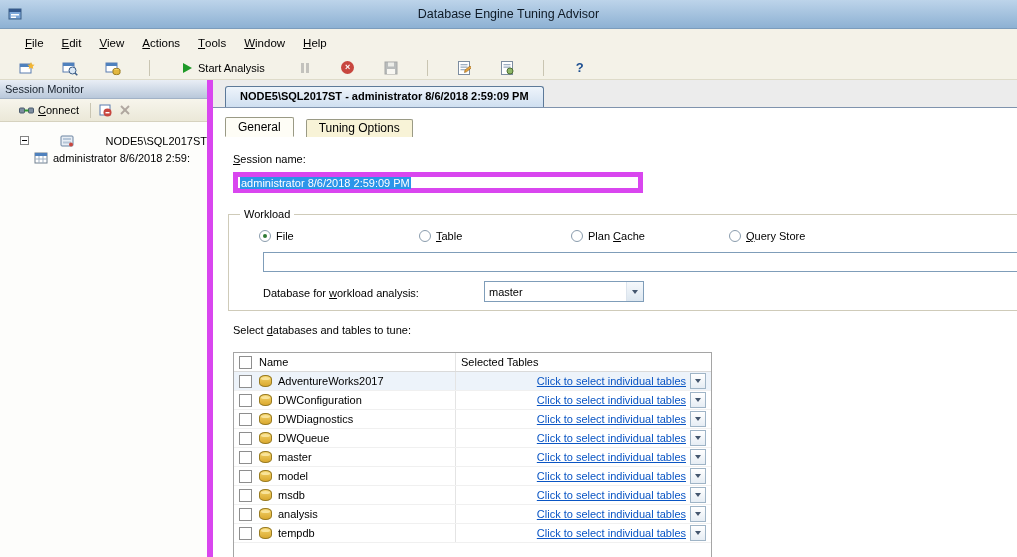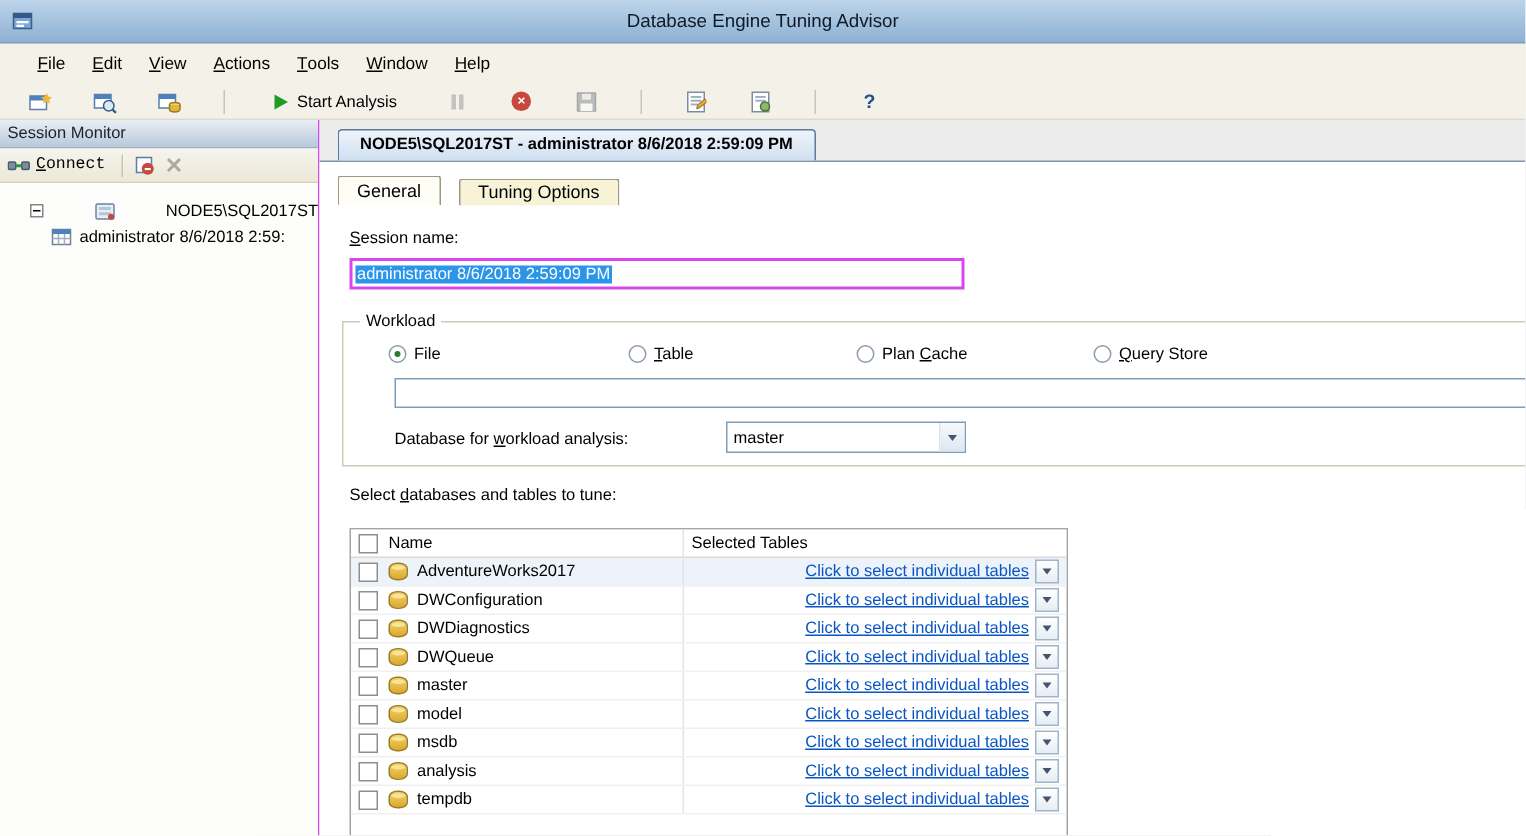--- a/index.html
+++ b/index.html
@@ -25,23 +25,23 @@
   .play-glyph { width:0; height:0; border-top:5px solid transparent; border-bottom:5px solid transparent; border-left:9px solid #1f9a28; }
   .pause-glyph { display:flex; gap:2px; }
   .pause-glyph i { display:block; width:3px; height:10px; background:#8a8a8a; }
   .stop-glyph { width:13px; height:13px; border-radius:50%; background:#c8473f; color:#fff; font-size:9px; line-height:13px; text-align:center; font-weight:bold; }
   .help-glyph { color:#1d4f91; font-weight:bold; font-size:13px; }
 
   
   .appbody { flex:1; display:flex; min-height:0; }
 
   
-  .sidebar { width:213px; flex:0 0 213px; border-right:1px solid #d946ef; display:flex; flex-direction:column; background:#fdfdfb; }
+  .sidebar { width:213px; flex:0 0 213px; border-right:6px solid #d946ef; display:flex; flex-direction:column; background:#fdfdfb; }
   .sb-header { height:19px; flex:0 0 19px; background:linear-gradient(#e9eef5,#b9c8da); border-bottom:1px solid #a2b2c6; display:flex; align-items:center; padding-left:5px; color:#18222e; }
-  .sb-toolbar { height:23px; flex:0 0 23px; background:linear-gradient(#f7f5ec,#ebe8d8); border-bottom:1px solid #d6d2bf; display:flex; align-items:center; padding-left:0;font-family:Liberation Mono, monospace; }
+  .sb-toolbar { height:23px; flex:0 0 23px; background:linear-gradient(#f7f5ec,#ebe8d8); border-bottom:1px solid #d6d2bf; display:flex; align-items:center; padding-left:14px; }
   .connect-btn { display:flex; align-items:center; gap:4px; padding:1px 6px 1px 4px; border:1px solid transparent; height:19px; }
   .sb-sep { width:1px; height:15px; background:#c9c5b2; margin:0 4px; }
   .sb-iconbtn { width:20px; height:19px; display:flex; align-items:center; justify-content:center; }
   .sb-iconbtn.disabled { opacity:.4; filter:grayscale(80%); }
   .tree { flex:1; background:#fdfdfb; padding-top:10px; overflow:hidden; }
   .tree-row { display:flex; align-items:center; height:17px; white-space:nowrap; overflow:hidden; }
   .tree-root { padding-left:20px; gap:5px;justify-content:space-between; }
   .tree-child { padding-left:34px; gap:5px; }
   .expander { width:9px; height:9px; flex:0 0 9px; border:1px solid #848484; background:#fff; position:relative; }
   .expander::after { content:""; position:absolute; left:1px; right:1px; top:3px; height:1px; background:#000; }
@@ -52,21 +52,21 @@
   .doc-tab { height:21px; line-height:19px; padding:0 14px; background:linear-gradient(#eef4fb,#cfdff0); border:1px solid #5c7999; border-bottom:none; border-radius:3px 3px 0 0; font-weight:bold; font-size:11px; white-space:nowrap; }
   .doc-panel { flex:1; background:#fff; overflow:hidden; position:relative; }
 
   .tabs { margin:9px 0 0 12px; display:flex; align-items:flex-end; height:20px; }
   .tab { padding:0 12px; border:1px solid #9a9a85; border-radius:2px 2px 0 0; font-size:12px; cursor:default; }
   .tab.active { background:#fefdf6; height:20px; line-height:19px; border-bottom-color:#fefdf6; position:relative; z-index:1; }
   .tab.inactive { background:#f8f3d7; height:18px; line-height:17px; margin-left:12px; border-bottom:none; }
 
   .lbl { font-size:11px; }
   .session-label { margin:16px 0 0 20px; }
-  .session-input { margin:7px 0 0 20px; width:410px; height:21px; border:2px solid #d946ef; background:#fff; display:flex; align-items:center; padding-left:2px; }
+  .session-input { margin:7px 0 0 20px; width:410px; height:21px; border:5px solid #d946ef; background:#fff; display:flex; align-items:center; padding-left:2px; }
   .selection { background:#2b95e9; color:#fff; padding:0 1px; }
 
   .group { position:relative; margin:21px 0 0 15px; width:812px; height:97px; border:1px solid #cfcbb9; }
   .group-label { position:absolute; top:-7px; left:11px; background:#fff; padding:0 4px; }
   .radio-item { position:absolute; top:15px; display:flex; align-items:center; gap:5px; }
   .radio { width:12px; height:12px; flex:0 0 12px; border:1px solid #8a9cad; border-radius:50%; background:#fff; position:relative; }
   .radio.checked::after { content:""; position:absolute; left:3px; top:3px; width:4px; height:4px; border-radius:50%; background:#2f7a35; }
   .file-input { position:absolute; left:34px; top:37px; width:758px; height:20px; border:1px solid #7f9db9; background:#fff; }
   .db-label { position:absolute; left:34px; top:72px; }
   .combo { position:absolute; left:255px; top:66px; width:160px; height:21px; border:1px solid #7f9db9; background:#fff; display:flex; align-items:center; }

